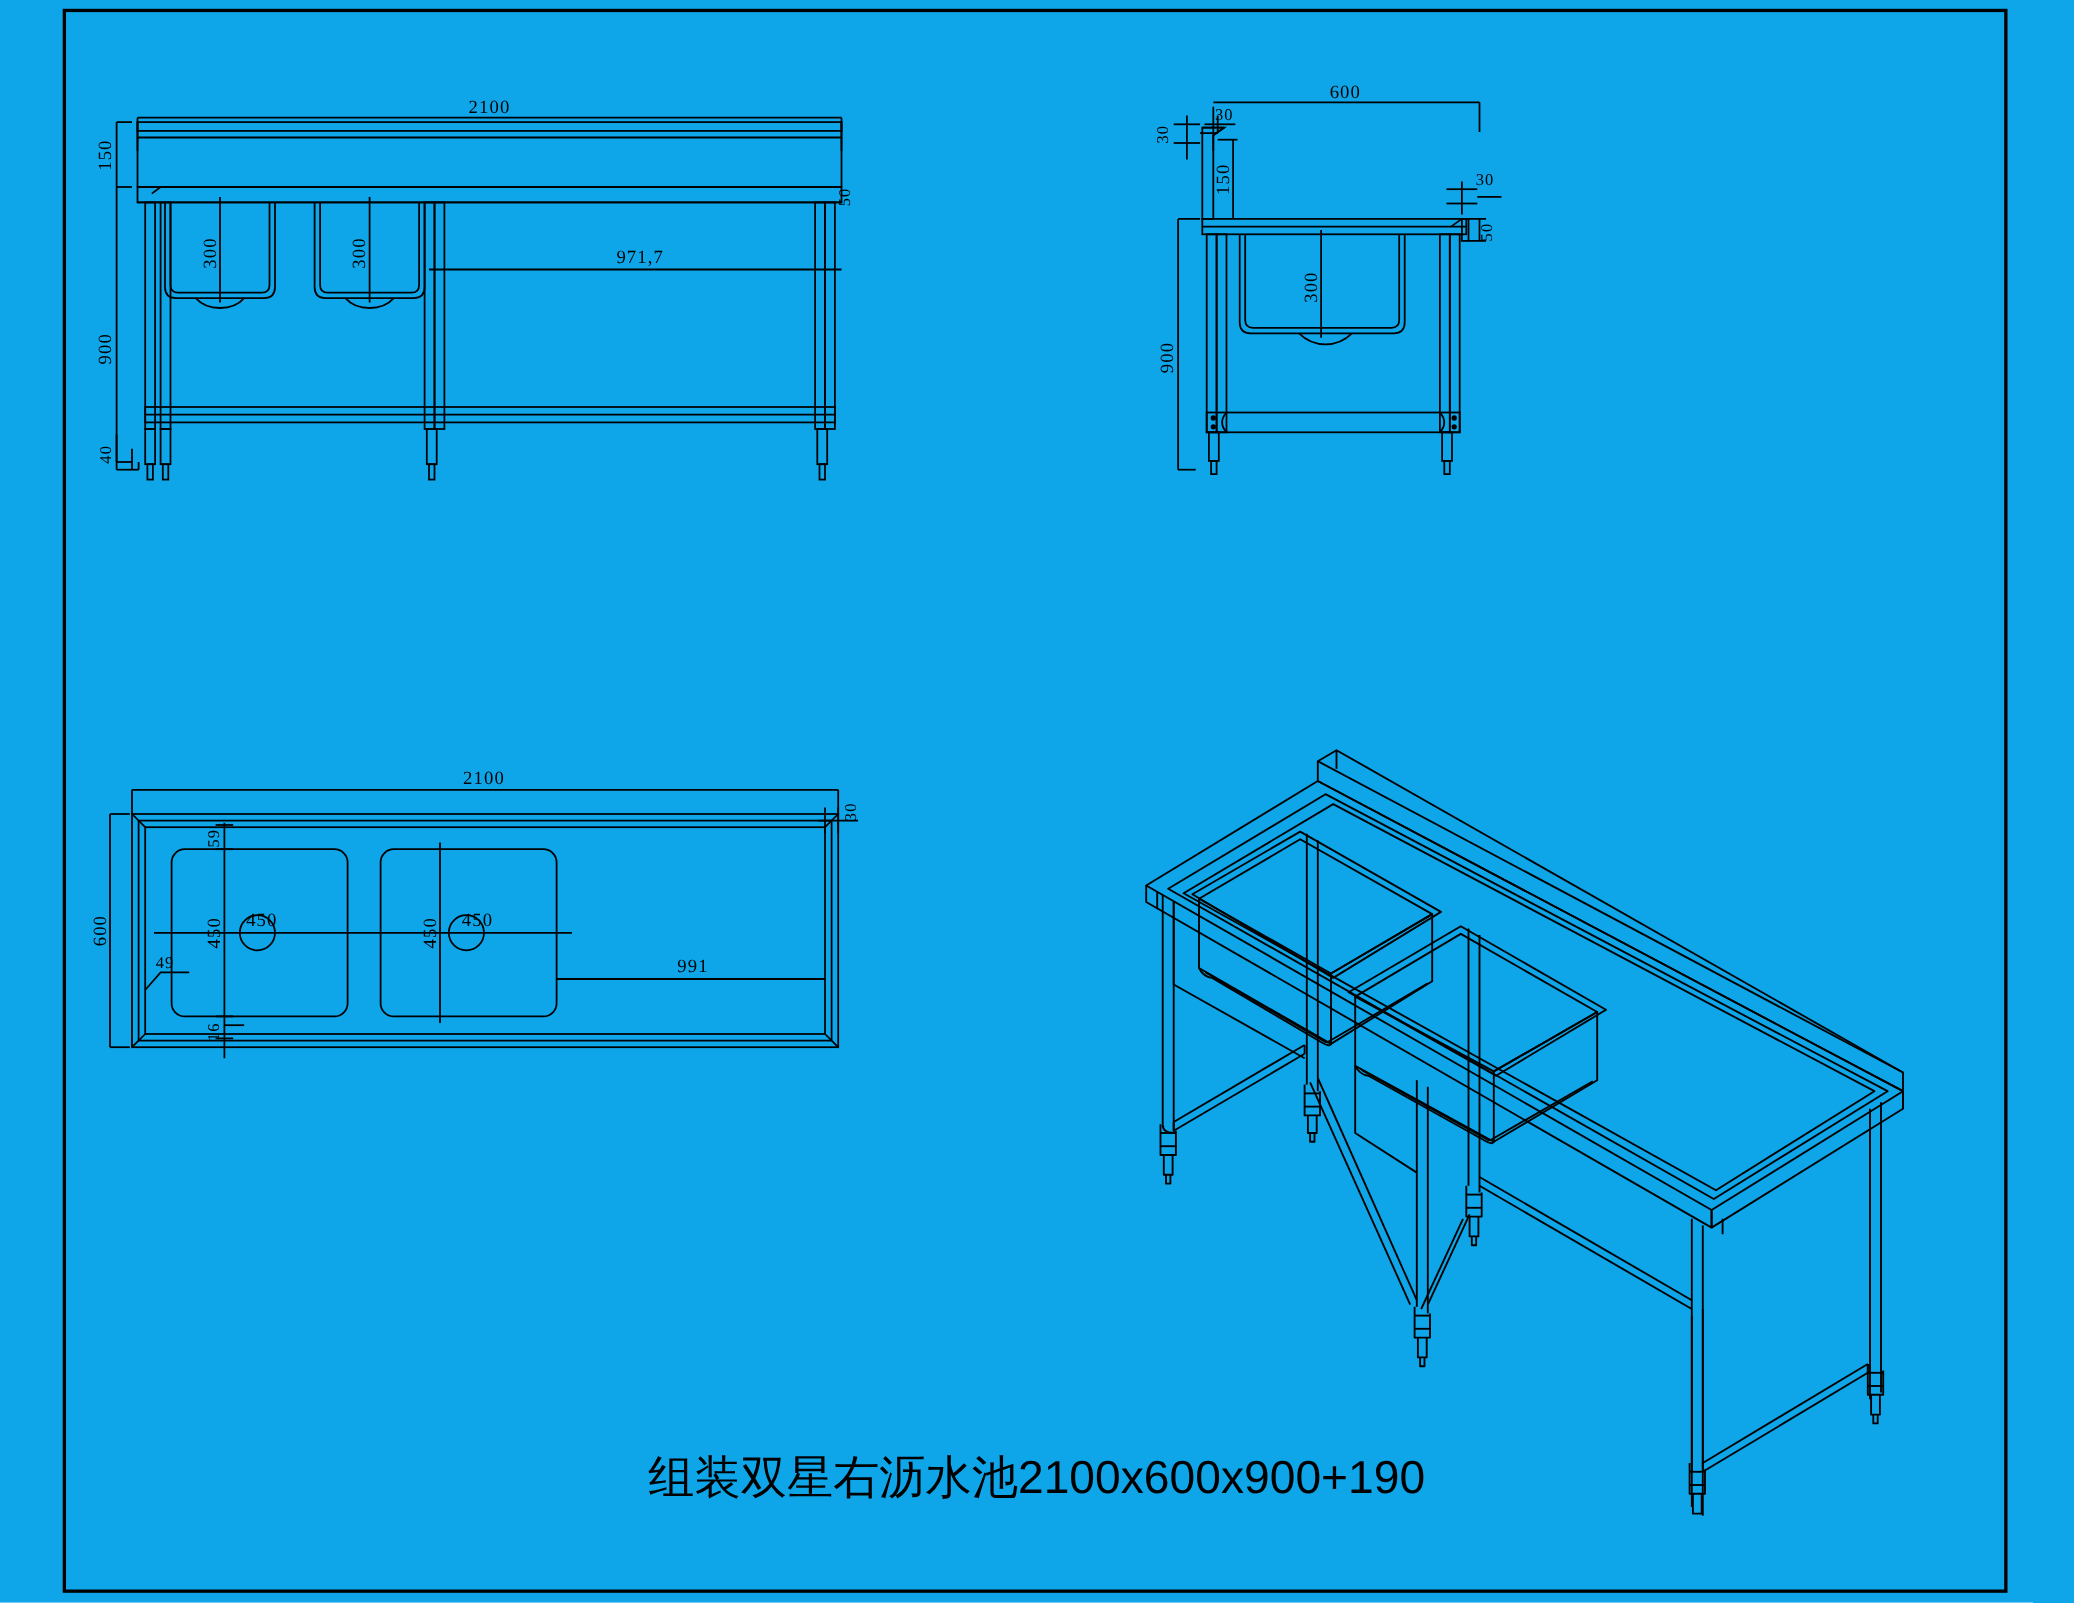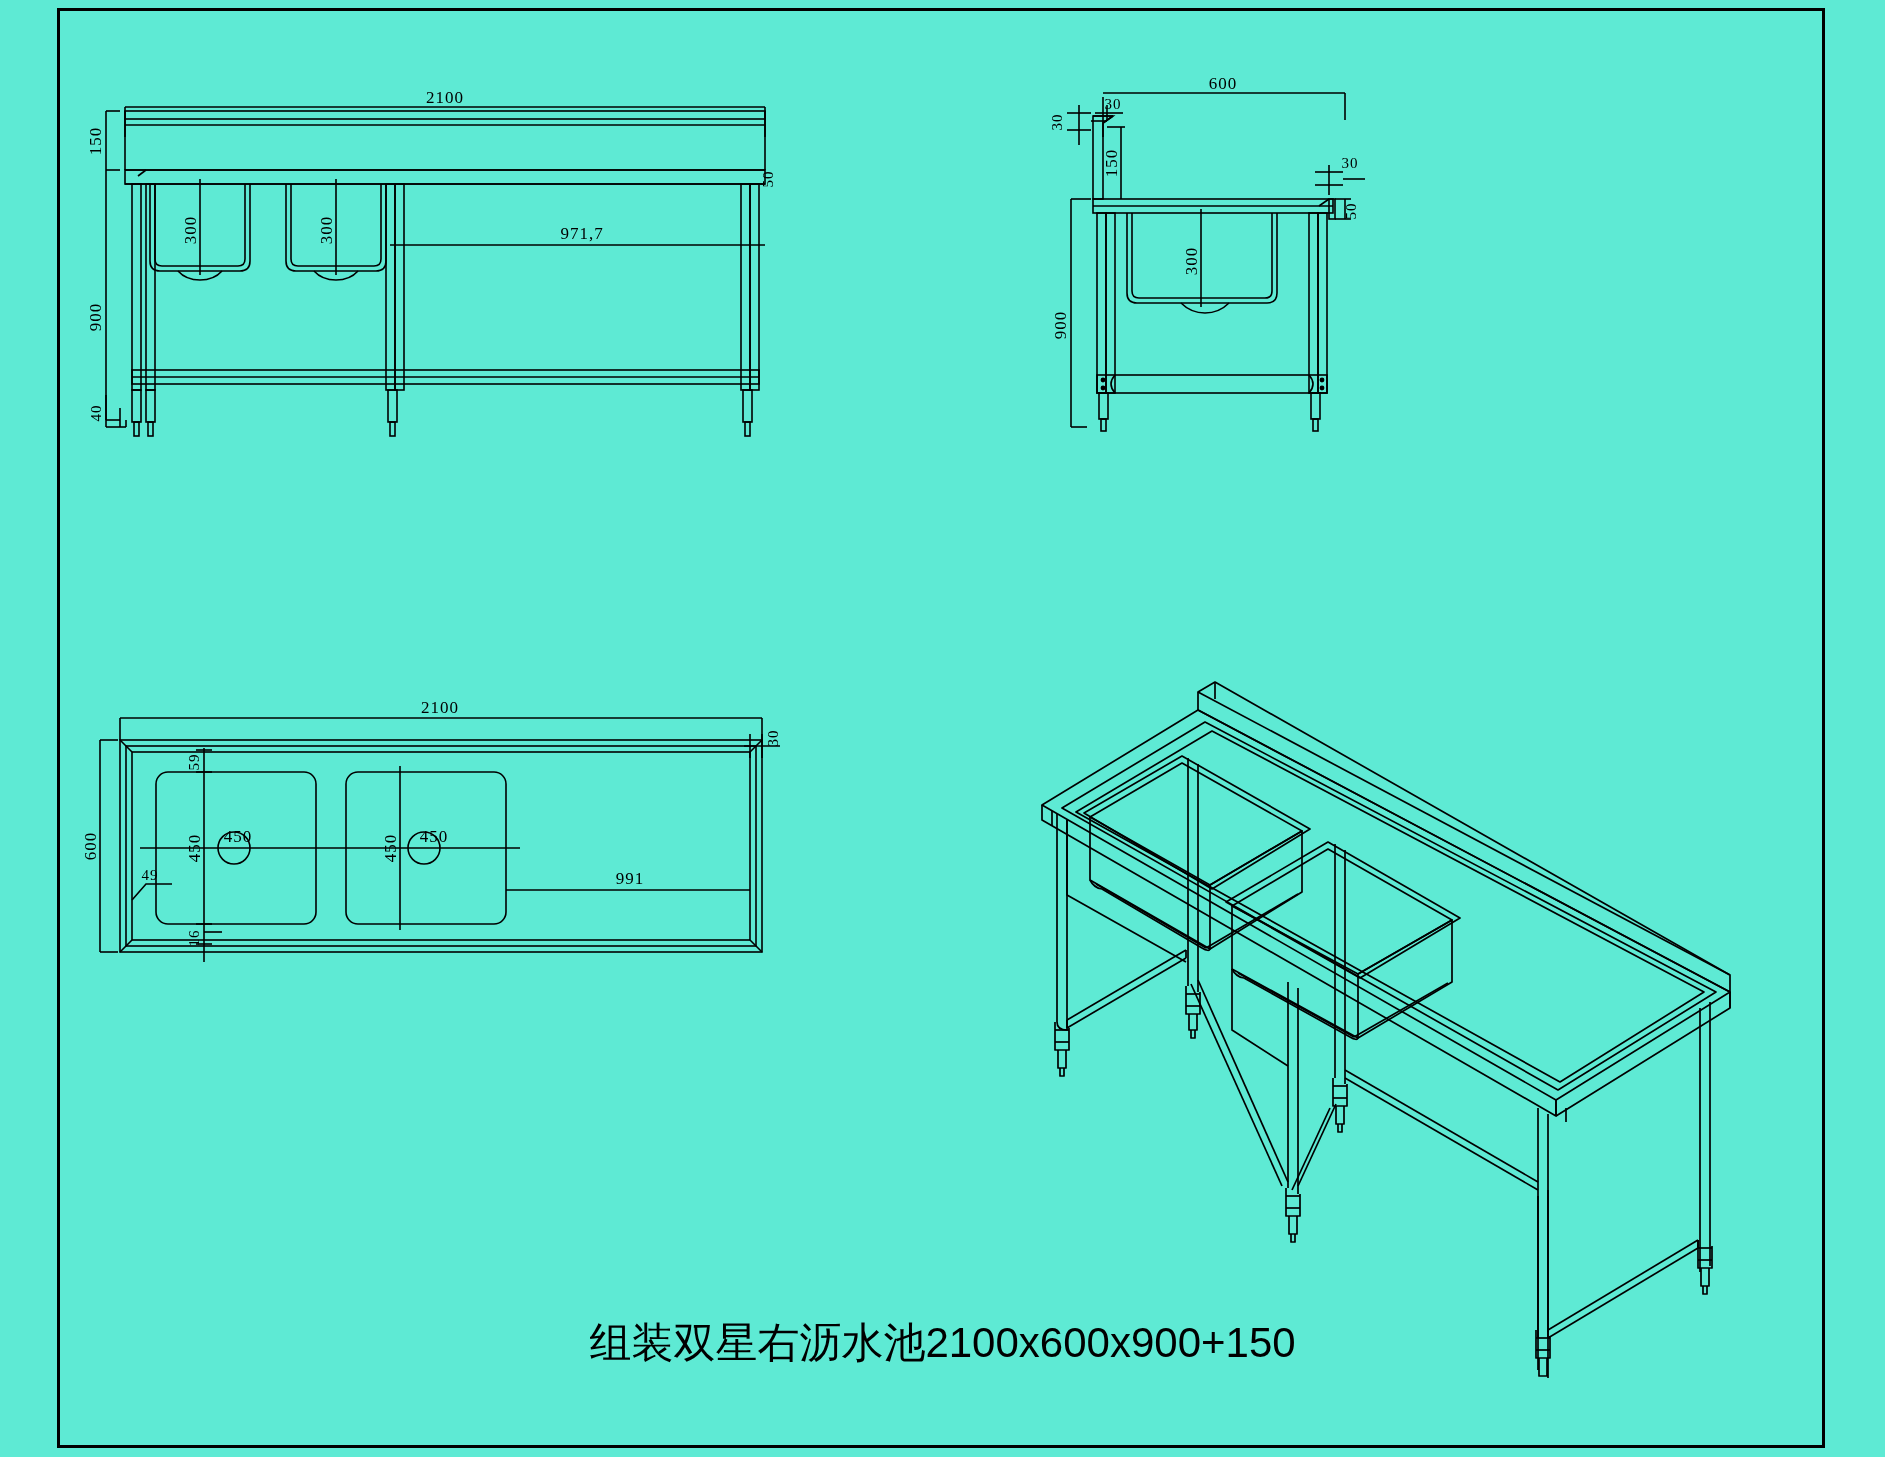--- a/index.html
+++ b/index.html
@@ -7,21 +7,21 @@
     padding: 0;
     background: #ffffff;
   }
   body {
     font-family: "Liberation Serif", serif;
   }
   #sheet {
     position: relative;
     width: 1885px;
     height: 1457px;
-    background: #5eead4;
+    background: #0ea5e9;
     overflow: hidden;
   }
   #border-frame {
     position: absolute;
     left: 57px;
     top: 8px;
     width: 1768px;
     height: 1440px;
     border: 3px solid #000000;
     box-sizing: border-box;
@@ -396,16 +396,16 @@
 
       <path d="M 538 560 L 538 702"></path>
       <path d="M 528 566 L 528 708"></path>
 
       <path d="M 57 190 L 57 265 L 176 332"></path>
       <path d="M 222 339 L 222 400 L 278 436"></path>
     </g>
   </svg>
 
   <div id="title-block">
-    <span id="title-text">组装双星右沥水池2100x600x900+150</span>
+    <span id="title-text">组装双星右沥水池2100x600x900+190</span>
   </div>
 
 </div>
 
 </body></html>

